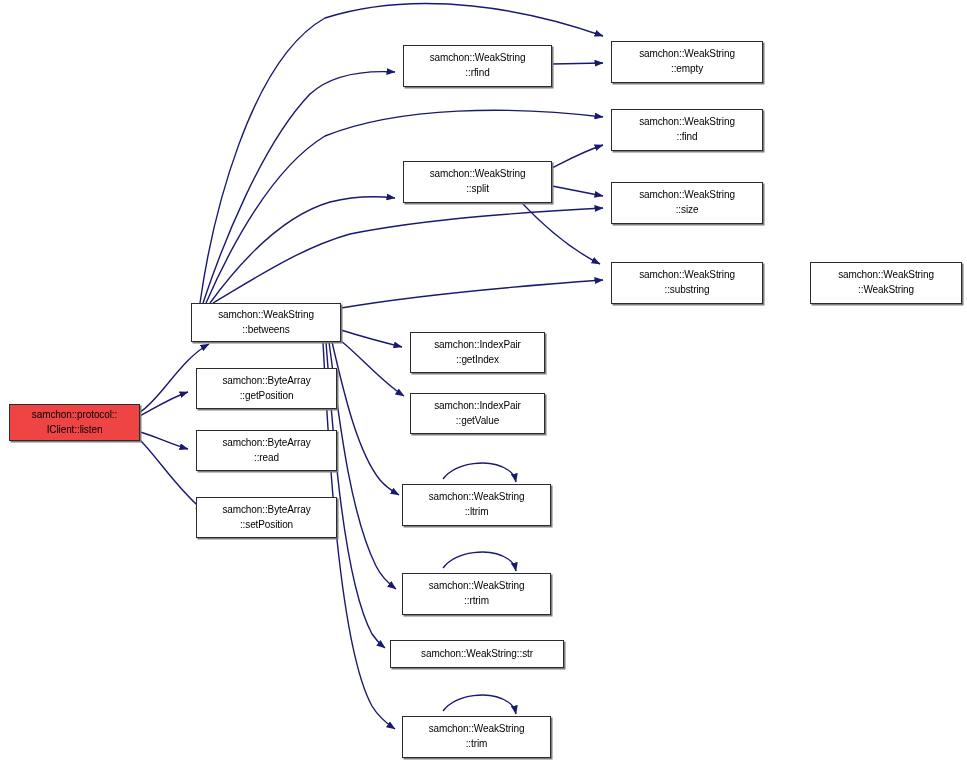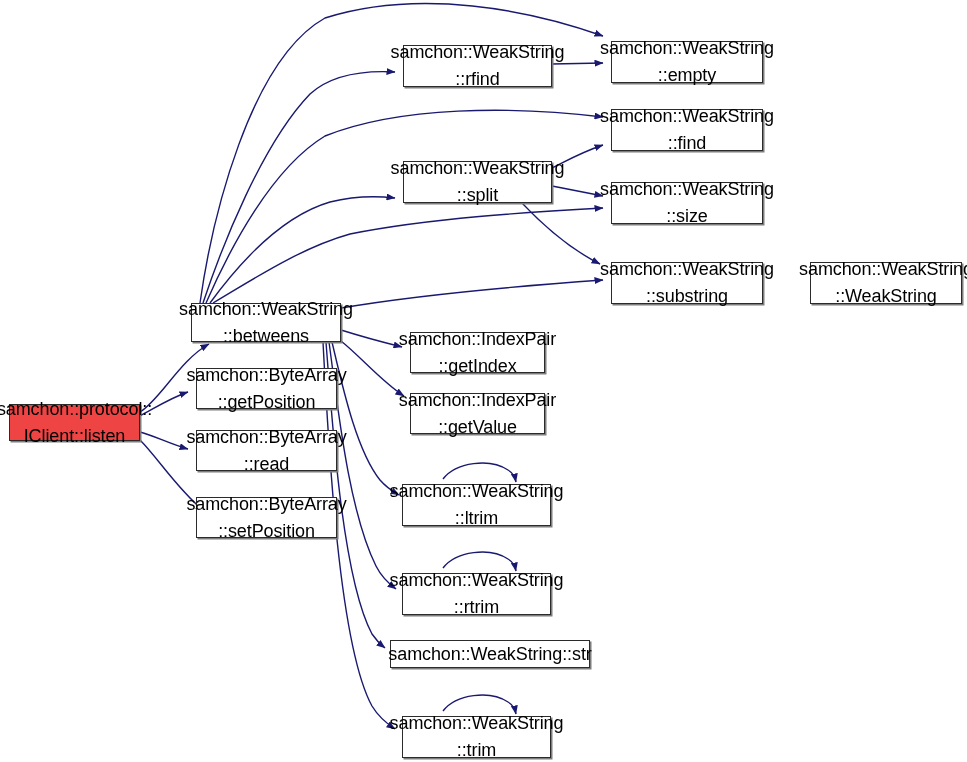--- a/index.html
+++ b/index.html
@@ -41,21 +41,21 @@
     display: flex;
     align-items: center;
     justify-content: center;
     text-align: center;
   }
   .gnode.highlight {
     background: #ef4444;
   }
   .gnode .nlabel {
     font-family: "Liberation Sans", sans-serif;
-    font-size: 18px;
+    font-size: 10px;
     line-height: 1.48;
     color: #000000;
     white-space: pre-line;
     letter-spacing: -0.1px;
   }
 </style>
 </head>
 <body>
 
 <div id="graph-root">
@@ -131,21 +131,21 @@
 ::getValue</span>
       </div>
       <div class="gnode" style="left: 402px; top: 484px; width: 149px; height: 42px;">
         <span class="nlabel">samchon::WeakString
 ::ltrim</span>
       </div>
       <div class="gnode" style="left: 402px; top: 573px; width: 149px; height: 42px;">
         <span class="nlabel">samchon::WeakString
 ::rtrim</span>
       </div>
-      <div class="gnode" style="left: 390px; top: 640px; width: 200px; height: 28px;">
+      <div class="gnode" style="left: 390px; top: 640px; width: 174px; height: 28px;">
         <span class="nlabel">samchon::WeakString::str</span>
       </div>
       <div class="gnode" style="left: 402px; top: 716px; width: 149px; height: 42px;">
         <span class="nlabel">samchon::WeakString
 ::trim</span>
       </div>
       <div class="gnode" style="left: 611px; top: 41px; width: 152px; height: 42px;">
         <span class="nlabel">samchon::WeakString
 ::empty</span>
       </div>

